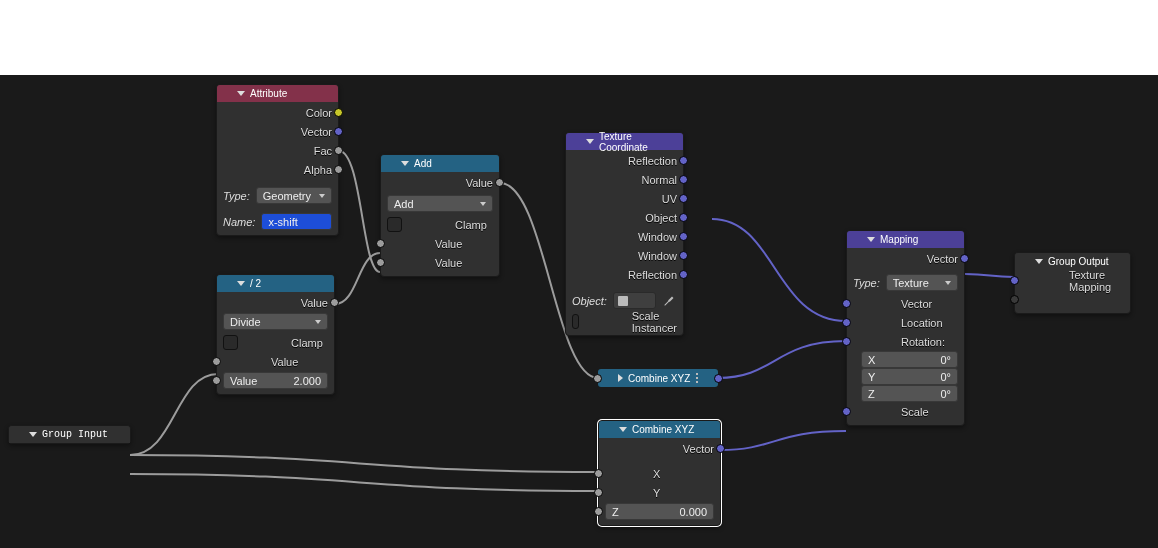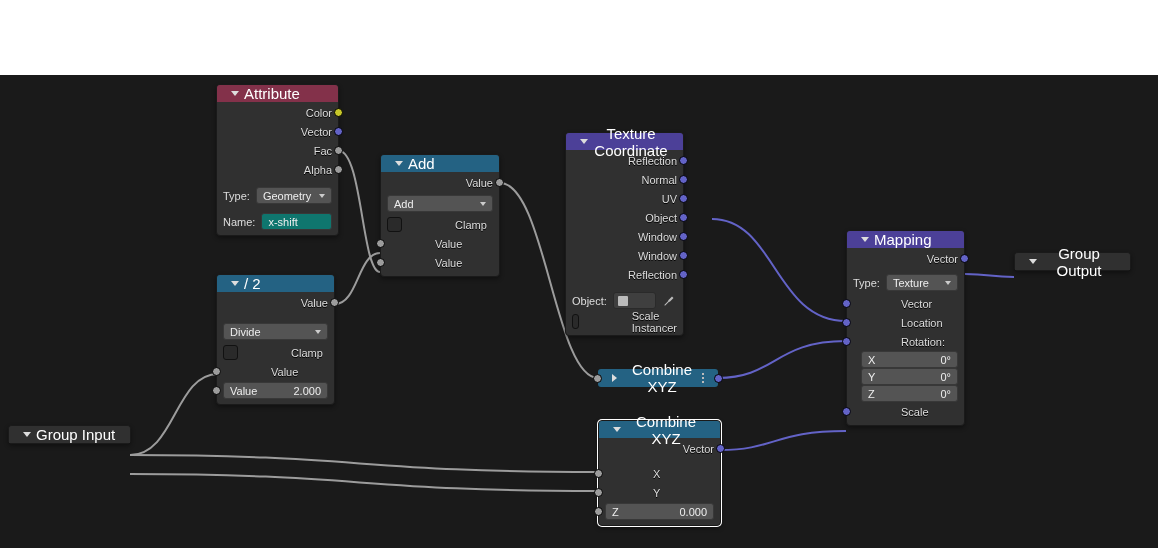--- a/index.html
+++ b/index.html
@@ -33,26 +33,25 @@
     background: #303030;
     border: 1px solid #1a1a1a;
     border-radius: 4px;
     box-shadow: 0 2px 4px rgba(0,0,0,0.4);
     box-sizing: border-box;
   }
   .node-header {
     display: flex;
     align-items: center;
     height: 17px;
-    padding: 0 14px;
+    padding: 0 20px;
     border-top-left-radius: 3px;
     border-top-right-radius: 3px;
-    font-size: 15px;
+    font-size: 10px;
     color: #fff;
-    text-align: center;
   }
   .node-header.collapsed-header {
     border-radius: 3px;
   }
   .hdr-red    { background: #83314a; }
   .hdr-teal   { background: #246283; }
   .hdr-purple { background: #4c4098; }
   .hdr-dark   { background: #303030; }
   .chev {
     width: 0; height: 0; margin-right: 5px;
@@ -100,22 +99,22 @@
   .field.select::after {
     content: "";
     width: 0; height: 0;
     border-left: 3px solid transparent;
     border-right: 3px solid transparent;
     border-top: 4px solid #ccc;
     margin-left: auto;
   }
   .field.num { justify-content: space-between; background:#545454; }
   .field.num-dark { background:#545454; }
-  .field.dark { background:#0f766e; }
-  .prefix { margin-right: 6px; color:#ddd; }
+  .field.dark { background:#1d4ed8; }
+  .prefix { margin-right: 6px; color:#ddd;font-style:italic; }
   .checkbox {
     width: 13px; height: 13px;
     background: #2a2a2a;
     border: 1px solid #111;
     border-radius: 3px;
     margin-right: 5px;
   }
   .obj-field {
     flex:1; display:flex; align-items:center; gap:4px;
   }
@@ -158,21 +157,21 @@
   <path d="M 335 229 C 358 229, 358 178, 380 178" stroke="#9c9c9c" stroke-width="2" fill="none"></path>
   <path d="M 339 76  C 362 76,  362 197, 380 197" stroke="#9c9c9c" stroke-width="2" fill="none"></path>
   <path d="M 500 108 C 545 108, 555 303, 598 303" stroke="#9c9c9c" stroke-width="2" fill="none"></path>
 
   <path d="M 712 144 C 775 144, 775 246, 846 246" stroke="#6363c7" stroke-width="2" fill="none"></path>
   <path d="M 718 303 C 775 303, 775 266, 846 266" stroke="#6363c7" stroke-width="2" fill="none"></path>
   <path d="M 720 375 C 775 375, 775 356, 846 356" stroke="#6363c7" stroke-width="2" fill="none"></path>
   <path d="M 965 199 C 990 199, 990 202, 1014 202" stroke="#6363c7" stroke-width="2" fill="none"></path>
 </svg>
 
-<div class="node" style="left:8px; top:350px; width:123px;">
+<div class="node" style="left:8px; top:350px; width:123px;font-family:Liberation Mono, monospace;">
   <div class="node-header hdr-dark">
     <span class="chev down"></span>
     <span class="lbl">Group Input</span>
   </div>
 </div>
 
 <div class="node" style="left:216px; top:9px; width:123px;">
   <div class="node-header hdr-red">
     <span class="chev down"></span>
     <span class="lbl">Attribute</span>
@@ -213,21 +212,21 @@
 <div class="node" style="left:216px; top:199px; width:119px;">
   <div class="node-header hdr-teal">
     <span class="chev down"></span>
     <span class="lbl">/ 2</span>
   </div>
   <div class="node-body">
     <div class="row right">
           <span class="lbl">Value</span>
           <span class="socket out s-grey"></span>
         </div>
-    <div class="row" style="margin-top:10px;">
+    <div class="row" style="margin-top:0;">
       <div class="field select">
             <span>Divide</span>
           </div>
     </div>
     <div class="row" style="margin-top:2px;">
       <span class="checkbox"></span>
       <span class="lbl">Clamp</span>
     </div>
     <div class="row left">
           <span class="socket in s-grey"></span>
@@ -423,15 +422,24 @@
           <span class="lbl">Scale</span>
         </div>
   </div>
 </div>
 
 <div class="node" style="left:1014px; top:177px; width:117px;">
   <div class="node-header hdr-dark">
     <span class="chev down"></span>
     <span class="lbl">Group Output</span>
   </div>
+  <div class="node-body">
+    <div class="row left">
+          <span class="socket in s-purple"></span>
+          <span class="lbl">Texture Mapping</span>
+        </div>
+    <div class="row left">
+          <span class="socket in s-grey" style="background:#3a3a3a"></span>
+        </div>
+  </div>
 </div>
 
 </div>
 
 </body></html>

